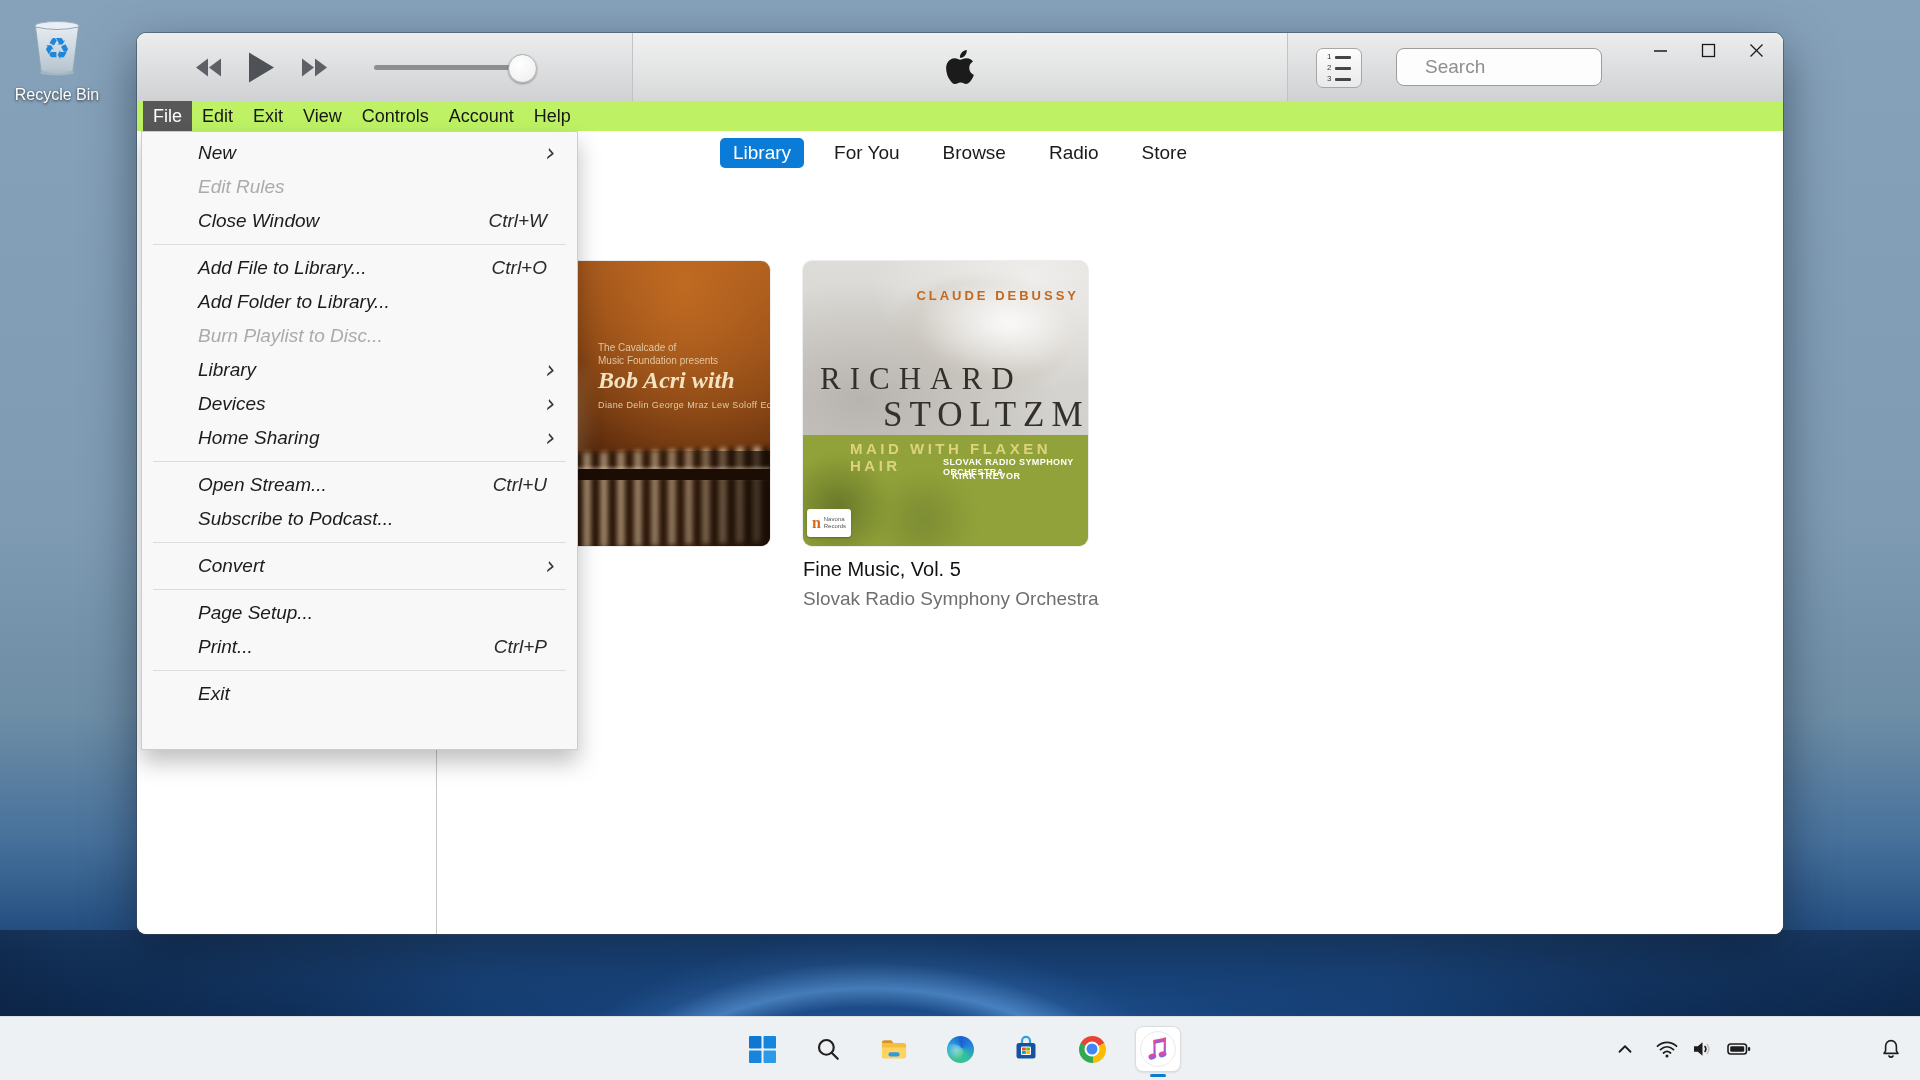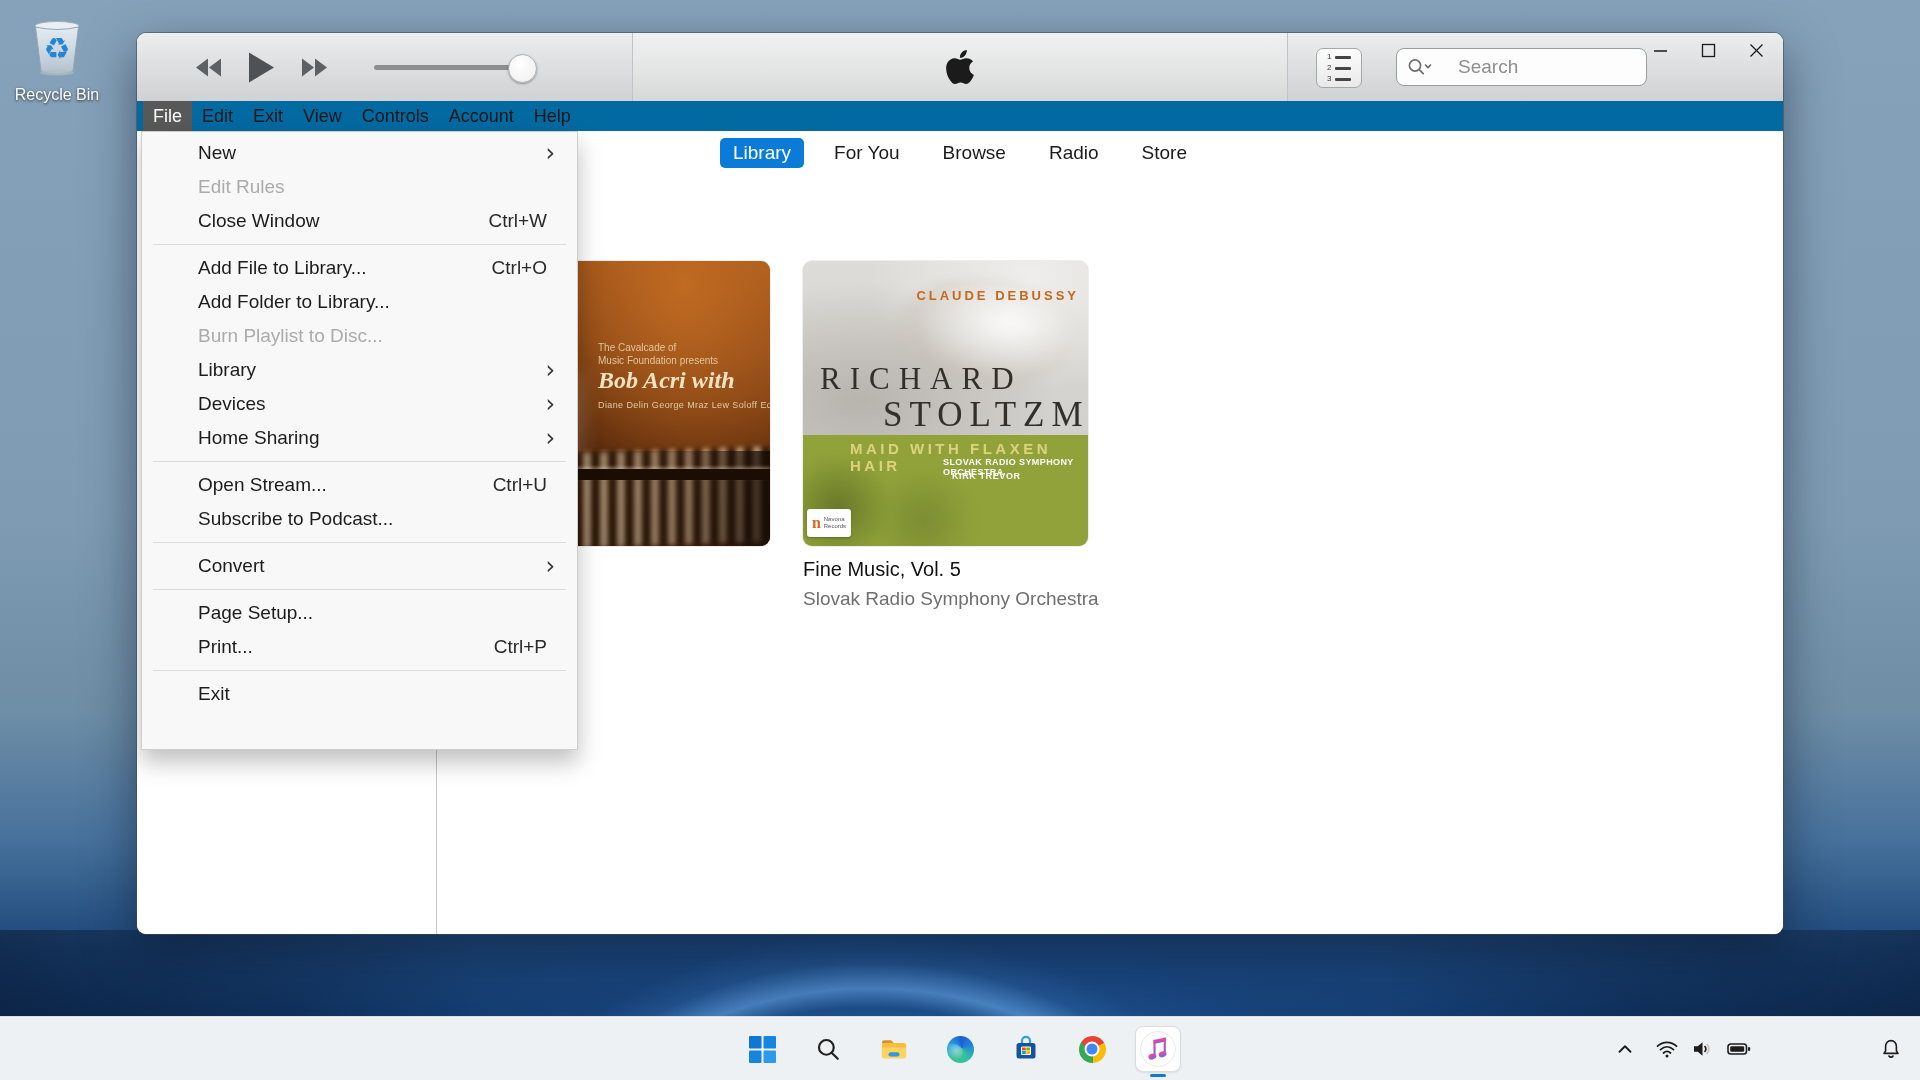--- a/index.html
+++ b/index.html
@@ -35,29 +35,29 @@
   .vol-knob{position:absolute;left:134px;top:21px;width:27px;height:27px;border-radius:50%;
     background:radial-gradient(circle at 40% 35%,#ffffff 0%,#f2f2f2 70%,#dedede 100%);
     border:1px solid #aeaeae;box-shadow:0 1px 2px rgba(0,0,0,.35);}
   .apple{position:absolute;left:806px;top:17px;}
   .listview-btn{position:absolute;left:1179px;top:15px;width:44px;height:38px;border:1px solid #a6a7a8;border-radius:7px;
     background:linear-gradient(180deg,#fdfdfd,#e9e9e9);display:flex;align-items:center;justify-content:center;}
   .lv-icon{display:flex;flex-direction:column;gap:3px;}
   .lv-row{display:flex;align-items:center;gap:3px;}
   .lv-num{font-size:8px;line-height:8px;color:#3c3c3c;width:5px;}
   .lv-line{width:16px;height:3px;background:#454545;border-radius:1px;}
-  .searchbox{position:absolute;left:1259px;top:15px;width:251px;height:38px;border:1px solid #9b9c9d;border-radius:8px;
-    background:#fdfdfd;display:flex;align-items:center;padding:3px 10px;box-sizing:border-box;gap:22px;}
+  .searchbox{position:absolute;left:1259px;top:15px;width:206px;height:38px;border:1px solid #9b9c9d;border-radius:8px;
+    background:#fdfdfd;display:flex;align-items:center;padding:3px 10px;box-sizing:border-box;gap:16px;}
   .searchbox input{border:none;outline:none;background:transparent;font-size:19px;color:#333;width:170px;
     font-family:"Liberation Sans","DejaVu Sans",sans-serif;}
   .searchbox input::placeholder{color:#8e8e8e;}
   .win-controls{position:absolute;right:14px;top:0;height:34px;display:flex;align-items:center;gap:22px;}
   .wc-btn{width:26px;height:26px;display:flex;align-items:center;justify-content:center;}
 
-  .menubar{position:absolute;left:0;top:68px;width:100%;height:30px;background:#0369a1;display:flex;align-items:stretch;padding-left:6px;}
+  .menubar{position:absolute;left:0;top:68px;width:100%;height:30px;background:#bef264;display:flex;align-items:stretch;padding-left:6px;}
   .mb-item{padding:0 10px;font-size:18px;color:#171717;display:flex;align-items:center;}
   .mb-item.active{background:#585858;color:#fff;}
 
   .tabrow{position:absolute;left:0;top:98px;width:100%;height:44px;background:#fff;display:flex;align-items:center;justify-content:center;gap:17px;}
   .tab{font-size:19px;color:#1b1b1b;padding:4px 13px;border-radius:5px;}
   .tab.active{background:#0a7cd8;color:#fff;}
 
   .content{position:absolute;left:0;top:142px;width:100%;height:759px;background:#fff;}
   .v-divider{position:absolute;left:299px;top:0;width:1px;height:759px;background:#c7c7c7;}
 
@@ -105,21 +105,21 @@
   .st-label .mark{color:#d96a1c;font-size:16px;font-weight:bold;font-family:"Liberation Serif","DejaVu Serif",serif;line-height:14px;}
   .st-label .lines{display:flex;flex-direction:column;}
   .st-label .lines span{font-size:6px;color:#555;line-height:7px;}
 
   .caption{position:absolute;left:666px;top:383px;}
   .cap-title{font-size:20px;color:#111;}
   .cap-artist{font-size:19px;color:#6f6f6f;margin-top:7px;}
 
   
   .file-menu{position:absolute;left:4px;top:98px;width:437px;height:619px;box-sizing:border-box;
-    background:#f8f8f8;border:1px solid #cdcdcd;box-shadow:0 12px 22px rgba(0,0,0,.25);padding-top:4px;z-index:50;}
+    background:#f8f8f8;border:1px solid #cdcdcd;box-shadow:0 12px 22px rgba(0,0,0,.25);padding-top:4px;z-index:50;font-style:italic;}
   .fm-item{height:34px;display:flex;align-items:center;padding:0 30px 0 56px;font-size:19px;color:#1c1c1c;}
   .fm-label{flex:1;}
   .fm-short{color:#2a2a2a;margin-left:20px;text-align:center;}
   .fm-chevron{font-size:24px;line-height:20px;color:#3a3a3a;margin-right:-8px;font-family:"DejaVu Sans",sans-serif;}
   .fm-item.disabled .fm-label,.fm-item.disabled .fm-short{color:#ababab;}
   .fm-sep{height:1px;background:#dcdcdc;margin:6px 11px;}
 
   
   .taskbar{position:absolute;left:0;top:1016px;width:1920px;height:64px;background:#eef1f3;border-top:1px solid rgba(0,0,0,.07);}
   .tb-center{position:absolute;left:0;top:0;width:100%;height:64px;display:flex;align-items:center;justify-content:center;gap:20px;}

